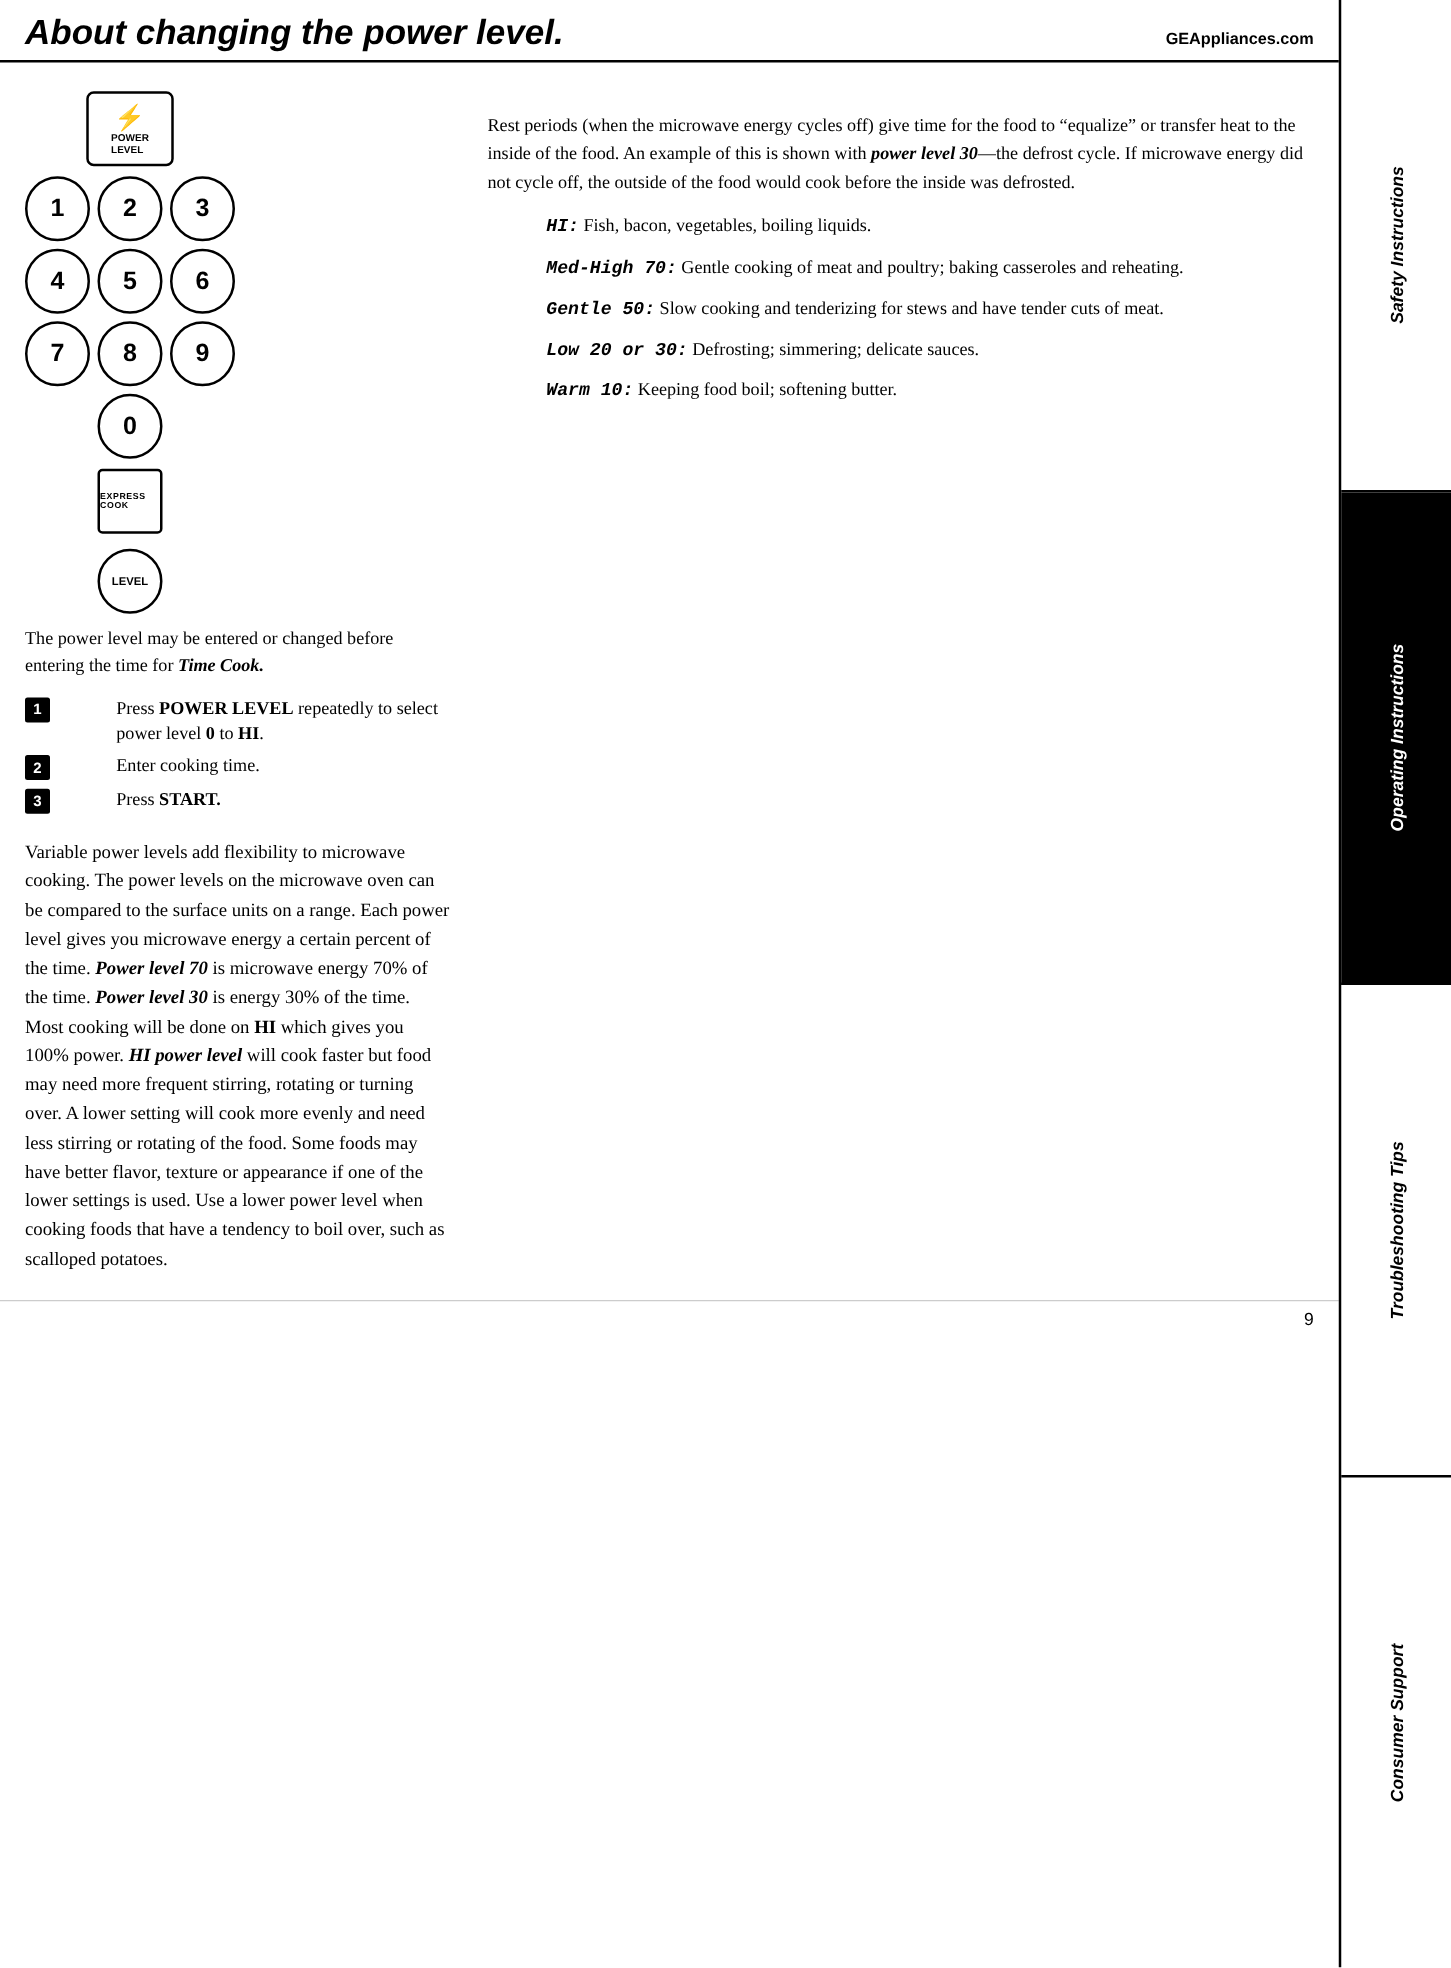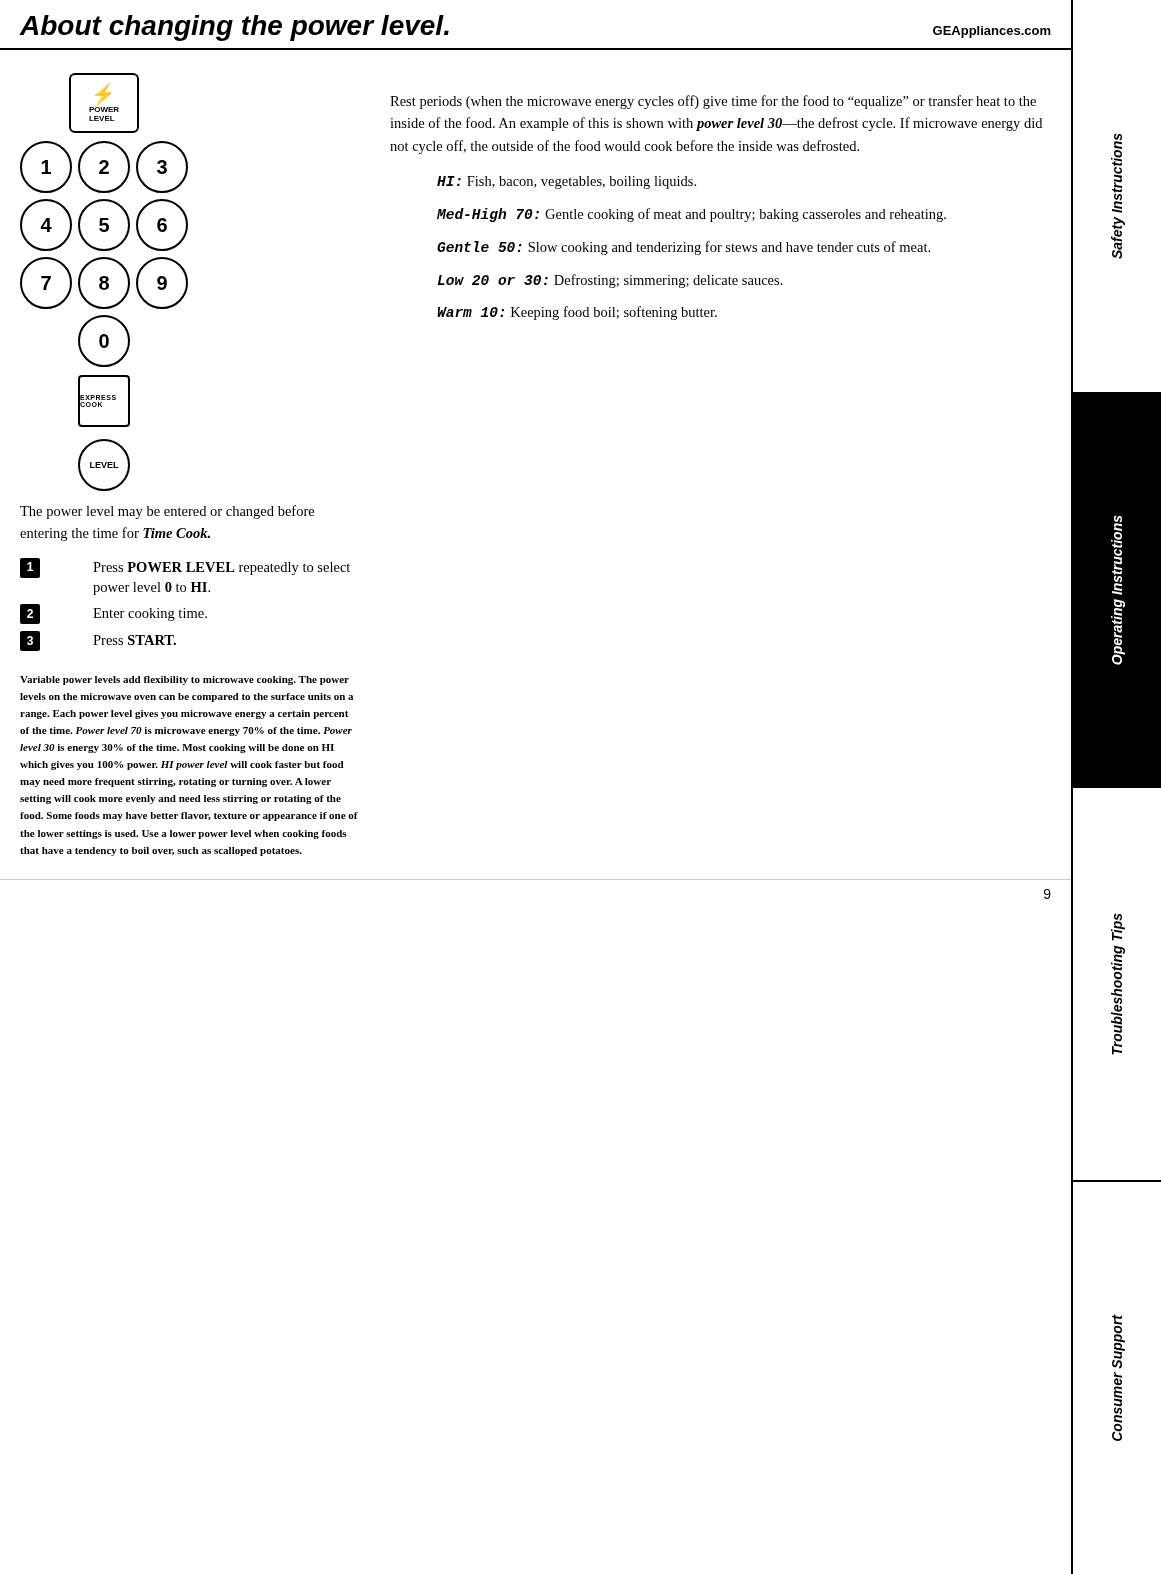--- a/index.html
+++ b/index.html
@@ -190,23 +190,22 @@
       flex-shrink: 0;
       margin-top: 1px;
     }
     .step-text {
       flex: 1;
       margin-left: 47px;
     }
 
     
     .variable-text {
-      font-size: 11px;
+      font-size: 15px;
       line-height: 1.55;
-      font-weight: bold;
     }
 
     
     .right-column {
       flex: 1;
       font-size: 14.5px;
       line-height: 1.55;
     }
 
     .rest-periods-text {

